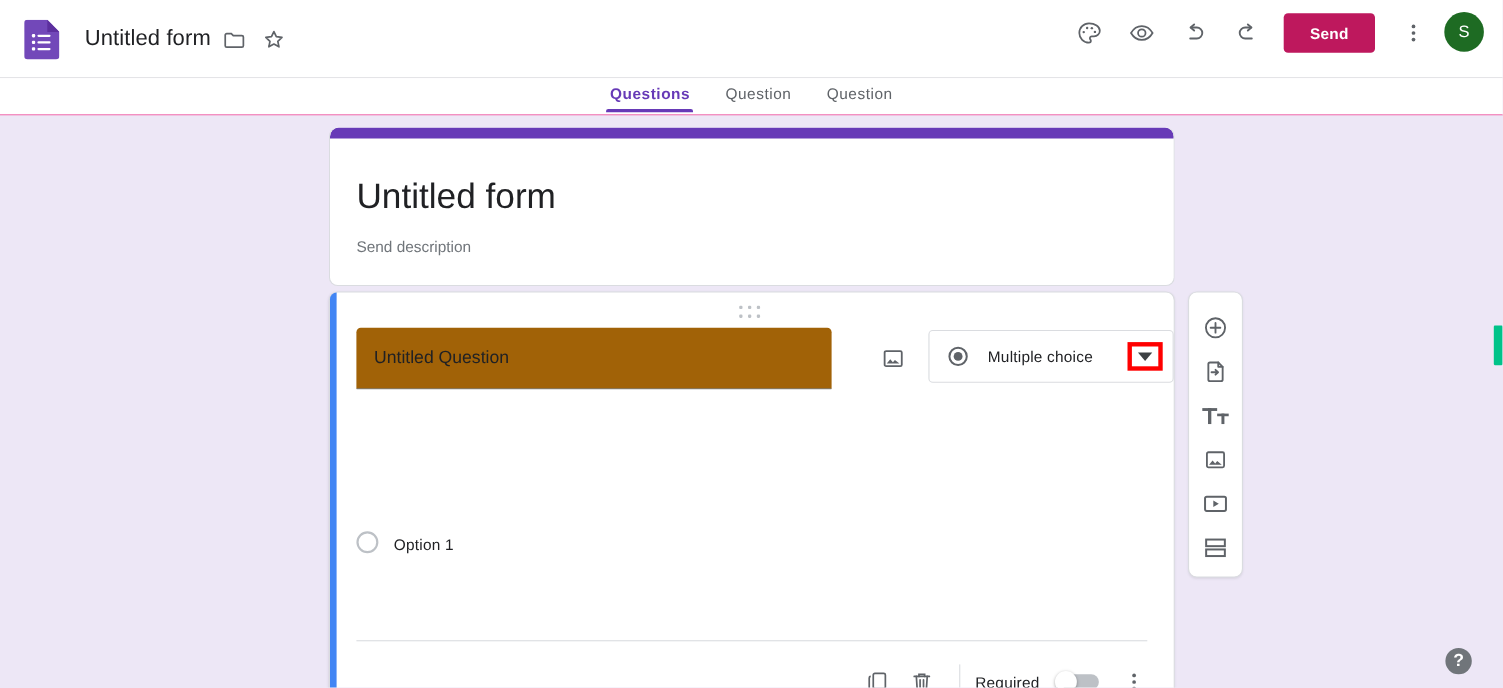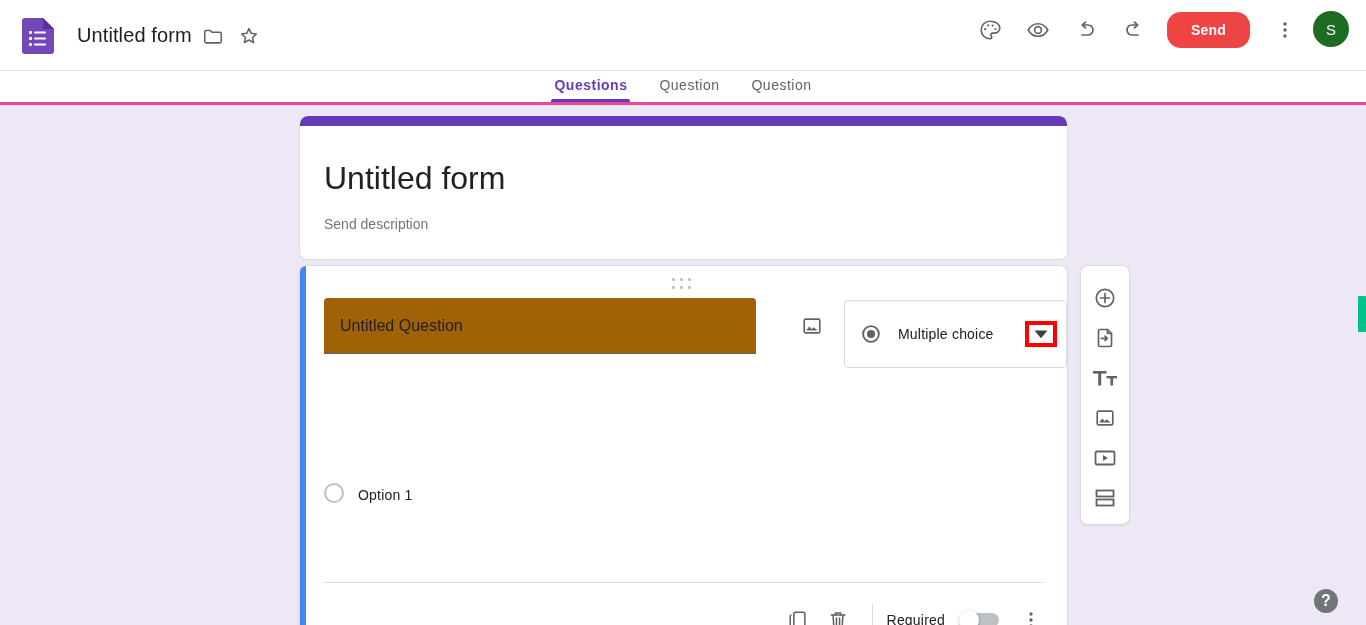--- a/index.html
+++ b/index.html
@@ -57,24 +57,24 @@
   .tb-theme  { left: 970px; top: 10px; }
   .tb-preview{ left: 1018px; top: 10px; }
   .tb-undo   { left: 1066px; top: 10px; }
   .tb-redo   { left: 1114px; top: 10px; }
   .tb-more   { left: 1265px; top: 10px; }
 
   .send-btn {
     position: absolute;
     left: 1167px; top: 12px;
     width: 83px; height: 36px;
-    background: #ef4444;
+    background: #be185d;
     color: #ffffff;
     border: none;
-    border-radius: 14px;
+    border-radius: 4px;
     font-size: 14px;
     font-weight: bold;
     letter-spacing: .25px;
     cursor: pointer;
     font-family: "Liberation Sans", sans-serif;
   }
   .avatar {
     position: absolute;
     left: 1313px; top: 11px;
     width: 36px; height: 36px;
@@ -89,21 +89,21 @@
     letter-spacing: .2px;
   }
 
   
   .tabsbar {
     position: absolute;
     top: 71px; left: 0;
     width: 1366px;
     height: 34px;
     background: #ffffff;
-    border-bottom: 3px solid #ec4899;
+    border-bottom: 1px solid #ec4899;
     box-sizing: border-box;
   }
   .tabs {
     position: absolute;
     left: 0; right: 0; top: 0;
     display: flex;
     justify-content: center;
     gap: 0px;
   }
   .tab {
@@ -241,21 +241,21 @@
     display: flex;
     align-items: center;
     justify-content: center;
     cursor: pointer;
   }
 
   .q-type {
     position: absolute;
     left: 520px; top: 2px;
     width: 223px;
-    height: 68px;
+    height: 48px;
     border: 1px solid #dadce0;
     border-radius: 4px;
     box-sizing: border-box;
     background: #ffffff;
     display: flex;
     align-items: center;
     cursor: pointer;
   }
   .q-type-icon {
     margin-left: 15px;

